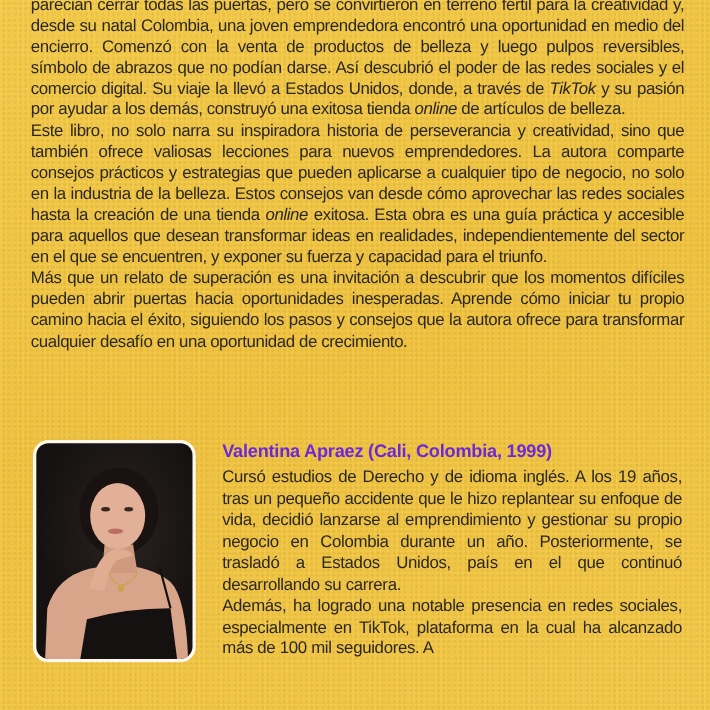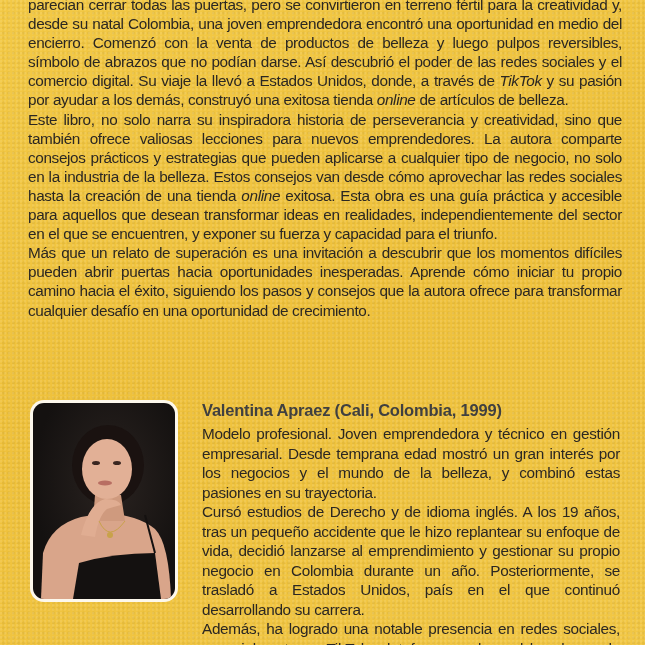--- a/index.html
+++ b/index.html
@@ -28,21 +28,21 @@
   .photo {
     width: 100%; height: 100%; border-radius: 11px; overflow: hidden;
     background: radial-gradient(ellipse at 55% 40%, #2a2320 0%, #141110 70%);
     position: relative;
   }
   .bio {
     position: absolute; left: 202px; top: 400px; width: 418px;
   }
   .bio-title {
     font-weight: bold; font-size: 16.5px; line-height: 20px; margin: 0 0 4px 0;
-    letter-spacing: -0.2px; color: #404040;
+    letter-spacing: -0.2px; color: #6d28d9;
   }
   .bio-body {
     font-size: 15.3px; line-height: 19.5px; text-align: justify; letter-spacing: -0.3px;
   }
   .bio-body p { margin: 0; }
 </style>
 </head>
 <body>
 
 <div class="synopsis">
@@ -75,17 +75,16 @@
 
       <path d="M40 196 L46 160 Q80 150 122 150 L128 196 Z" fill="#141110"></path>
       <line x1="122" y1="150" x2="112" y2="112" stroke="#141110" stroke-width="2"></line>
     </svg>
   </div>
 </div>
 
 <div class="bio">
   <h2 class="bio-title">Valentina Apraez (Cali, Colombia, 1999)</h2>
   <div class="bio-body">
-    <p>Modelo profesional. Joven emprendedora y técnico en gestión empresarial. Desde temprana edad mostró un gran interés por los negocios y el mundo de la belleza, y combinó estas pasiones en su trayectoria.</p>
     <p>Cursó estudios de Derecho y de idioma inglés. A los 19 años, tras un pequeño accidente que le hizo replantear su enfoque de vida, decidió lanzarse al emprendimiento y gestionar su propio negocio en Colombia durante un año. Posteriormente, se trasladó a Estados Unidos, país en el que continuó desarrollando su carrera.</p>
     <p>Además, ha logrado una notable presencia en redes sociales, especialmente en TikTok, plataforma en la cual ha alcanzado más de 100 mil seguidores. A</p>
   </div>
 </div>
 
 </body></html>

